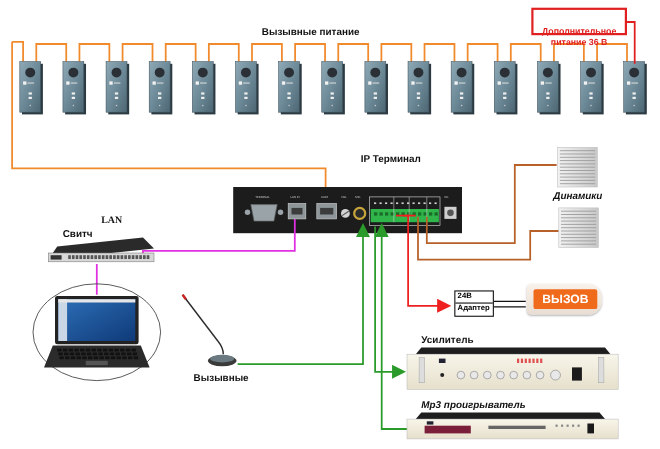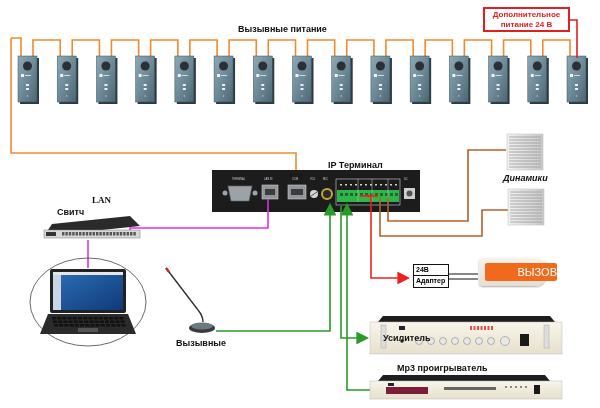--- a/index.html
+++ b/index.html
@@ -1,23 +1,23 @@
 <!DOCTYPE html>
 <html><head>
 <meta charset="utf-8">
 <style>
   html, body { margin:0; padding:0; background:#ffffff; }
   body { width:600px; height:408px; position:relative; overflow:hidden; font-family:"Liberation Sans", sans-serif; }
   #stage { position:absolute; left:0; top:0; width:600px; height:408px; }
   .lbl { position:absolute; font-family:"Liberation Sans", sans-serif; font-weight:bold; color:#111; white-space:nowrap; }
   .lbl-title { font-size:9px; }
   .serif { font-family:"Liberation Serif", serif; }
-  .power-box { position:absolute; left:483px; top:7px; width:87px; height:25px; border:2px solid #e02020; background:#fff; box-sizing:border-box; color:#e02020; font-size:8px; font-weight:bold; text-align:center; line-height:10px; padding-top:1px; }
+  .power-box { position:absolute; left:483px; top:7px; width:87px; height:25px; border:2px solid #e02020; background:#fff; box-sizing:border-box; color:#e02020; font-size:8px; font-weight:bold; text-align:center; line-height:10px; padding-top:15px; }
   .vyzov { position:absolute; left:479px; top:258px; width:68px; height:28px; border-radius:4px 12px 12px 4px; background:linear-gradient(#f9f2ea,#e8ddd2); box-shadow:0 1px 2px #aaa; }
-  .vyzov-inner { position:absolute; left:6px; top:5px; width:72px; height:18px; background:#f06a1c; border-radius:2px; color:#fff; font-weight:normal; font-size:11px; text-align:right; line-height:18px; }
+  .vyzov-inner { position:absolute; left:6px; top:5px; width:58px; height:18px; background:#f06a1c; border-radius:2px; color:#fff; font-weight:bold; font-size:11px; text-align:center; line-height:18px; }
   .adapter { position:absolute; left:413px; top:264px; width:36px; height:24px; border:1.5px solid #111; background:#fff; box-sizing:border-box; font-size:7px; font-weight:bold; line-height:10px; padding-left:2px; }
   .adapter .sep { border-top:1px solid #111; margin-left:-2px; }
 </style>
 </head>
 <body>
 
 <div id="stage">
   <svg id="diagram-svg" width="600" height="408" viewBox="0 0 600 408" xmlns="http://www.w3.org/2000/svg">
     <defs>
       <linearGradient id="gPanel" x1="0" x2="1" y1="0" y2="1">
@@ -457,35 +457,35 @@
         </g>
       <rect x="534" y="385" width="6" height="9" fill="#1a1a1a"></rect>
     </g>
   </svg>
 
   
   <div class="lbl lbl-title" style="left:238px;top:24px;">Вызывные питание</div>
 
   <div class="power-box">
     <div>Дополнительное</div>
-    <div>питание 24 В</div>
+    <div>питание 36 В</div>
   </div>
 
-  <div class="lbl lbl-title" style="left:328px;top:160px;">IP Терминал</div>
+  <div class="lbl lbl-title" style="left:328px;top:139px;">IP Терминал</div>
 
   <div class="lbl lbl-title" style="left:57px;top:207px;">Свитч</div>
   <div class="lbl lbl-title serif" style="left:92px;top:195px;">LAN</div>
 
   <div class="lbl lbl-title" style="left:503px;top:173px;font-style:italic;">Динамики</div>
 
   <div class="adapter">
     <div>24В</div>
     <div class="sep"><span style="padding-left:2px">Адаптер</span></div>
   </div>
 
   <div class="vyzov">
     <div class="vyzov-inner">ВЫЗОВ</div>
   </div>
 
   <div class="lbl lbl-title" style="left:176px;top:338px;">Вызывные</div>
-  <div class="lbl lbl-title" style="left:383px;top:304px;margin-top:29px;">Усилитель</div>
-  <div class="lbl lbl-title" style="left:397px;top:363px;">Mp3 проигрыватель</div>
+  <div class="lbl lbl-title" style="left:383px;top:304px;">Усилитель</div>
+  <div class="lbl lbl-title" style="left:383px;top:363px;font-style:italic;">Mp3 проигрыватель</div>
 </div>
 
 </body></html>

